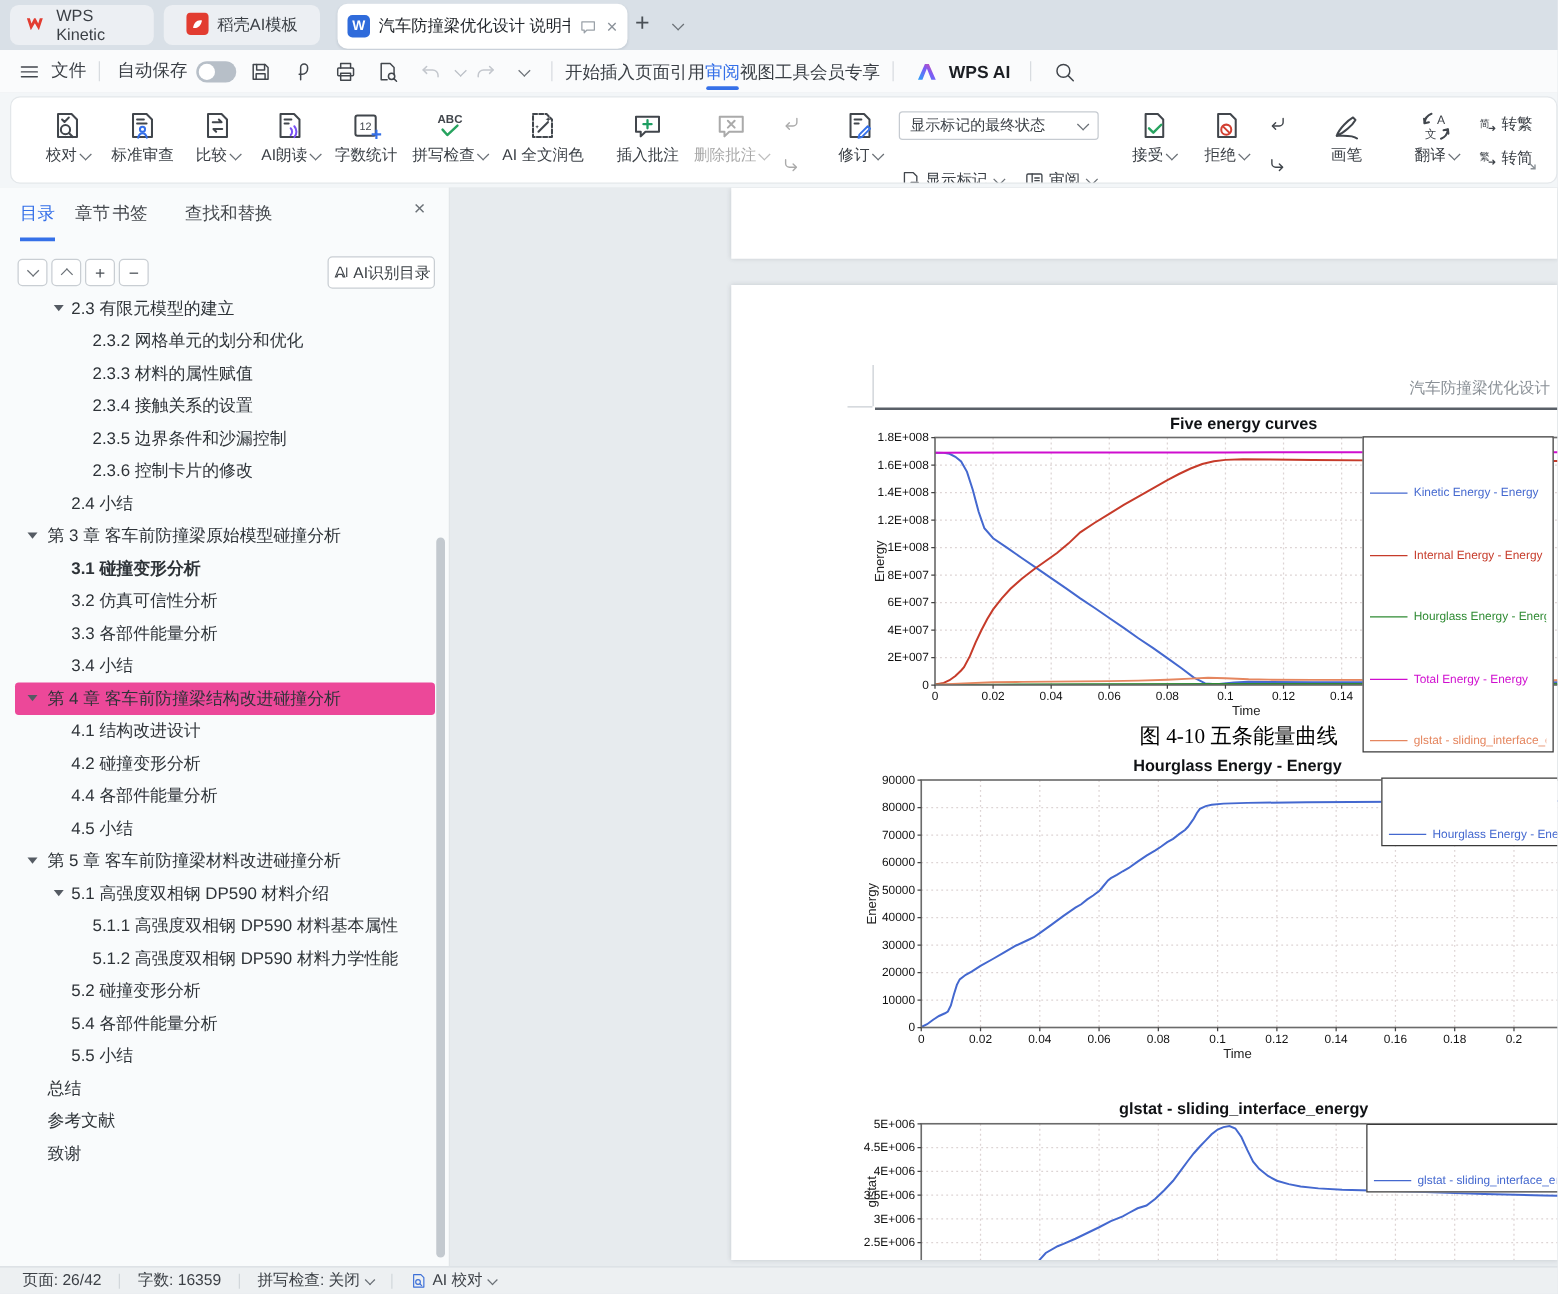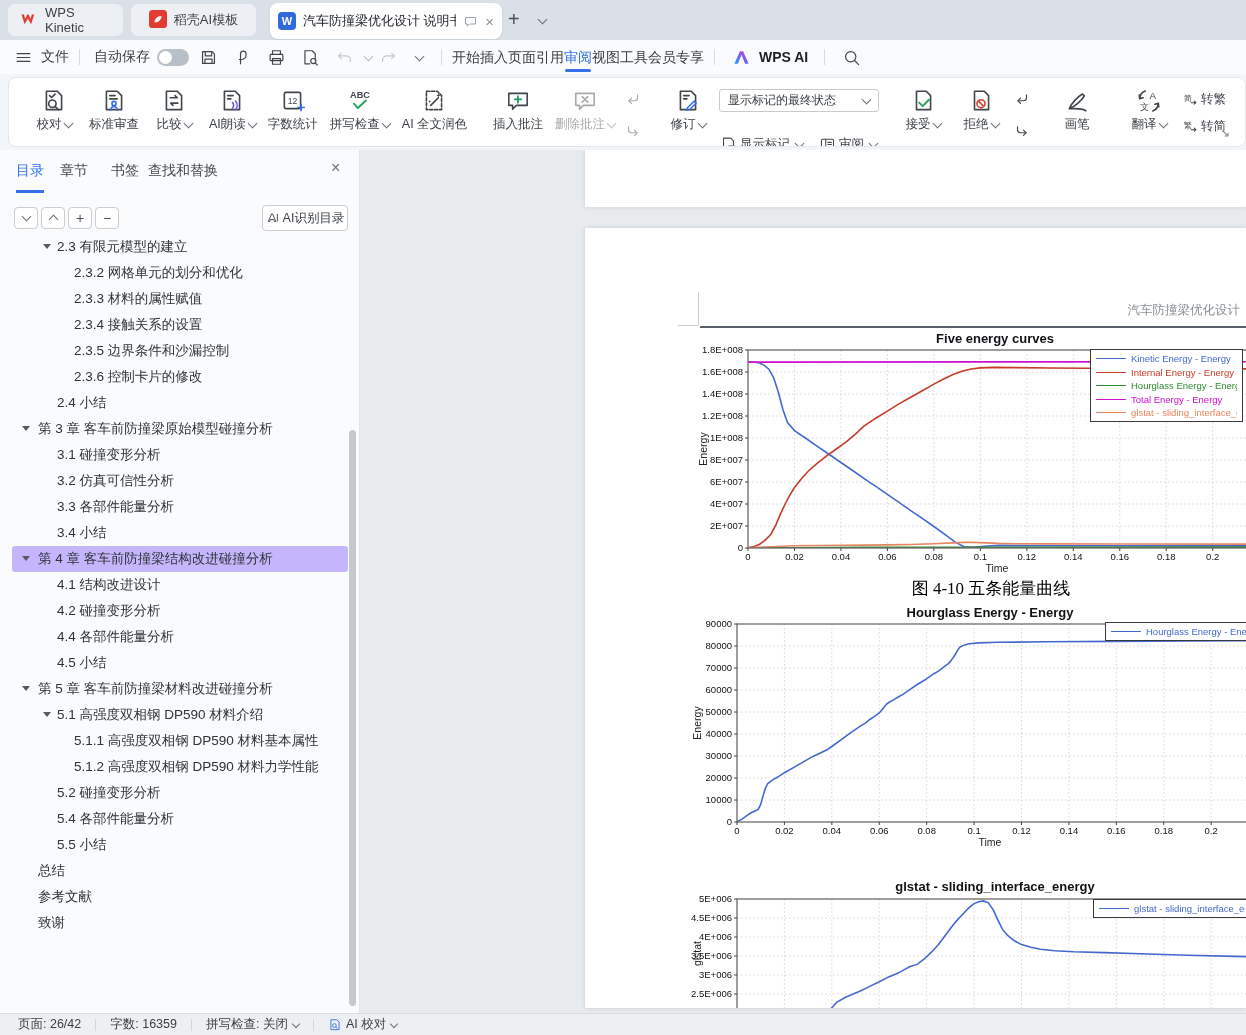--- a/index.html
+++ b/index.html
@@ -71,40 +71,40 @@
   .side-tab.active{color:#3570e8;border-bottom:3px solid #3570e8;}
   #side-close{position:absolute;left:331px;top:9px;font-size:16px;color:#6b7177;}
   .sbtn{position:absolute;top:57px;width:24px;height:22px;border:1px solid #c9ced3;border-radius:4px;background:#fff;
     display:flex;align-items:center;justify-content:center;font-size:11px;color:#4a5056;box-sizing:border-box;}
   #ai-toc-btn{position:absolute;left:262px;top:55px;width:86px;height:26px;border:1px solid #c9ced3;border-radius:4px;
     background:#fff;display:flex;align-items:center;justify-content:center;gap:3px;font-size:12.5px;color:#3c4146;box-sizing:border-box;}
   #ai-toc-btn svg{width:14px;height:14px;}
   #toc-list{position:absolute;left:0;top:84px;width:348px;height:779px;overflow:hidden;}
   .toc-row{height:26px;display:flex;align-items:center;margin:0 0 0 12px;border-radius:3px;
     font-size:13.5px;color:#2e3338;position:relative;white-space:nowrap;}
-  .toc-row.selected{background:#c4b5fd;}
+  .toc-row.selected{background:#ec4899;}
   .toc-arrow{position:absolute;width:0;height:0;border-left:4px solid transparent;border-right:4px solid transparent;
     border-top:5px solid #555b63;top:10px;}
   #side-scroll{position:absolute;left:349px;top:280px;width:7px;height:576px;border-radius:3.5px;background:#c3c9cf;}
 
   
   #docarea{position:absolute;left:360px;top:150px;width:886px;height:863px;background:#e7ebee;overflow:hidden;}
   #page-prev{position:absolute;left:225px;top:0;width:661px;height:57px;background:#fff;box-shadow:0 0 4px rgba(50,60,70,.18);}
   #page{position:absolute;left:225px;top:78px;width:661px;height:780px;background:#fff;overflow:hidden;box-shadow:0 0 4px rgba(50,60,70,.18);}
   #hdr-text{position:absolute;left:155px;top:74px;width:500px;text-align:right;font-size:12.5px;color:#8a9096;
     font-family:"Liberation Serif","DejaVu Serif",serif;}
   #hdr-rule{position:absolute;left:115px;top:98px;width:546px;border-top:2px solid #5a6068;}
   .cmark-v{position:absolute;left:113px;top:64px;width:1px;height:33px;background:#c9ced3;}
   .cmark-h{position:absolute;left:93px;top:97px;width:20px;height:1px;background:#c9ced3;}
   .chart-title{position:absolute;width:500px;text-align:center;font-size:13px;font-weight:bold;color:#101215;}
   .caption{position:absolute;left:156px;width:500px;text-align:center;font-size:17px;color:#000;
     font-family:"Liberation Serif","DejaVu Serif",serif;}
   .legend{position:absolute;background:#fff;border:1.4px solid #3a3a3a;padding:3px 5px;box-sizing:border-box;
     display:flex;flex-direction:column;gap:2.5px;}
-  .legend .li{display:flex;align-items:center;font-size:9.5px;white-space:nowrap;overflow:hidden;}
+  .legend .li{display:flex;align-items:center;font-size:9.5px;white-space:nowrap;overflow:hidden;margin-top:36px;}
   .legend .sw{width:30px;border-top:1.7px solid;margin-right:5px;flex:0 0 auto;}
 
   
   #statusbar{position:absolute;left:0;top:1013px;width:1246px;height:22px;background:#edf0f2;border-top:1px solid #d9dee2;
     display:flex;align-items:center;padding-left:18px;box-sizing:border-box;font-size:12.5px;color:#3c4046;}
   .ssep{width:1px;height:12px;background:#d2d7db;margin:0 14px;}
   #statusbar svg{width:14px;height:14px;margin-right:4px;}
   .schev{display:inline-block;width:5px;height:5px;border-right:1.2px solid #6a7076;border-bottom:1.2px solid #6a7076;
     transform:rotate(45deg);margin-left:5px;margin-bottom:2px;}
 </style>
@@ -534,21 +534,21 @@
       <div class="toc-row" style="padding-left: 62px;">
         <span>2.3.6 控制卡片的修改</span>
       </div>
       <div class="toc-row" style="padding-left: 45px;">
         <span>2.4 小结</span>
       </div>
       <div class="toc-row" style="padding-left: 26px;">
         <span class="toc-arrow" style="left: 10px;"></span>
         <span>第 3 章 客车前防撞梁原始模型碰撞分析</span>
       </div>
-      <div class="toc-row" style="padding-left: 45px;">
+      <div class="toc-row" style="padding-left: 45px; font-weight: bold;">
         <span>3.1 碰撞变形分析</span>
       </div>
       <div class="toc-row" style="padding-left: 45px;">
         <span>3.2 仿真可信性分析</span>
       </div>
       <div class="toc-row" style="padding-left: 45px;">
         <span>3.3 各部件能量分析</span>
       </div>
       <div class="toc-row" style="padding-left: 45px;">
         <span>3.4 小结</span>
@@ -598,21 +598,21 @@
       <div class="toc-row" style="padding-left: 26px;">
         <span>参考文献</span>
       </div>
       <div class="toc-row" style="padding-left: 26px;">
         <span>致谢</span>
       </div>
     </div>
   <div id="side-scroll"></div>
 <span class="side-tab active" style="left: 16px;">目录</span>
     <span class="side-tab" style="left: 60px;">章节</span>
-    <span class="side-tab" style="left: 111px;">书签</span>
+    <span class="side-tab" style="left: 90px;">书签</span>
     <span class="side-tab" style="left: 148px;">查找和替换</span>
   </div>
 
 <div id="docarea">
   <div id="page-prev"></div>
   <div id="page">
     <div class="cmark-v"></div>
     <div class="cmark-h"></div>
     <div id="hdr-text">汽车防撞梁优化设计</div>
     <div id="hdr-rule"></div>

